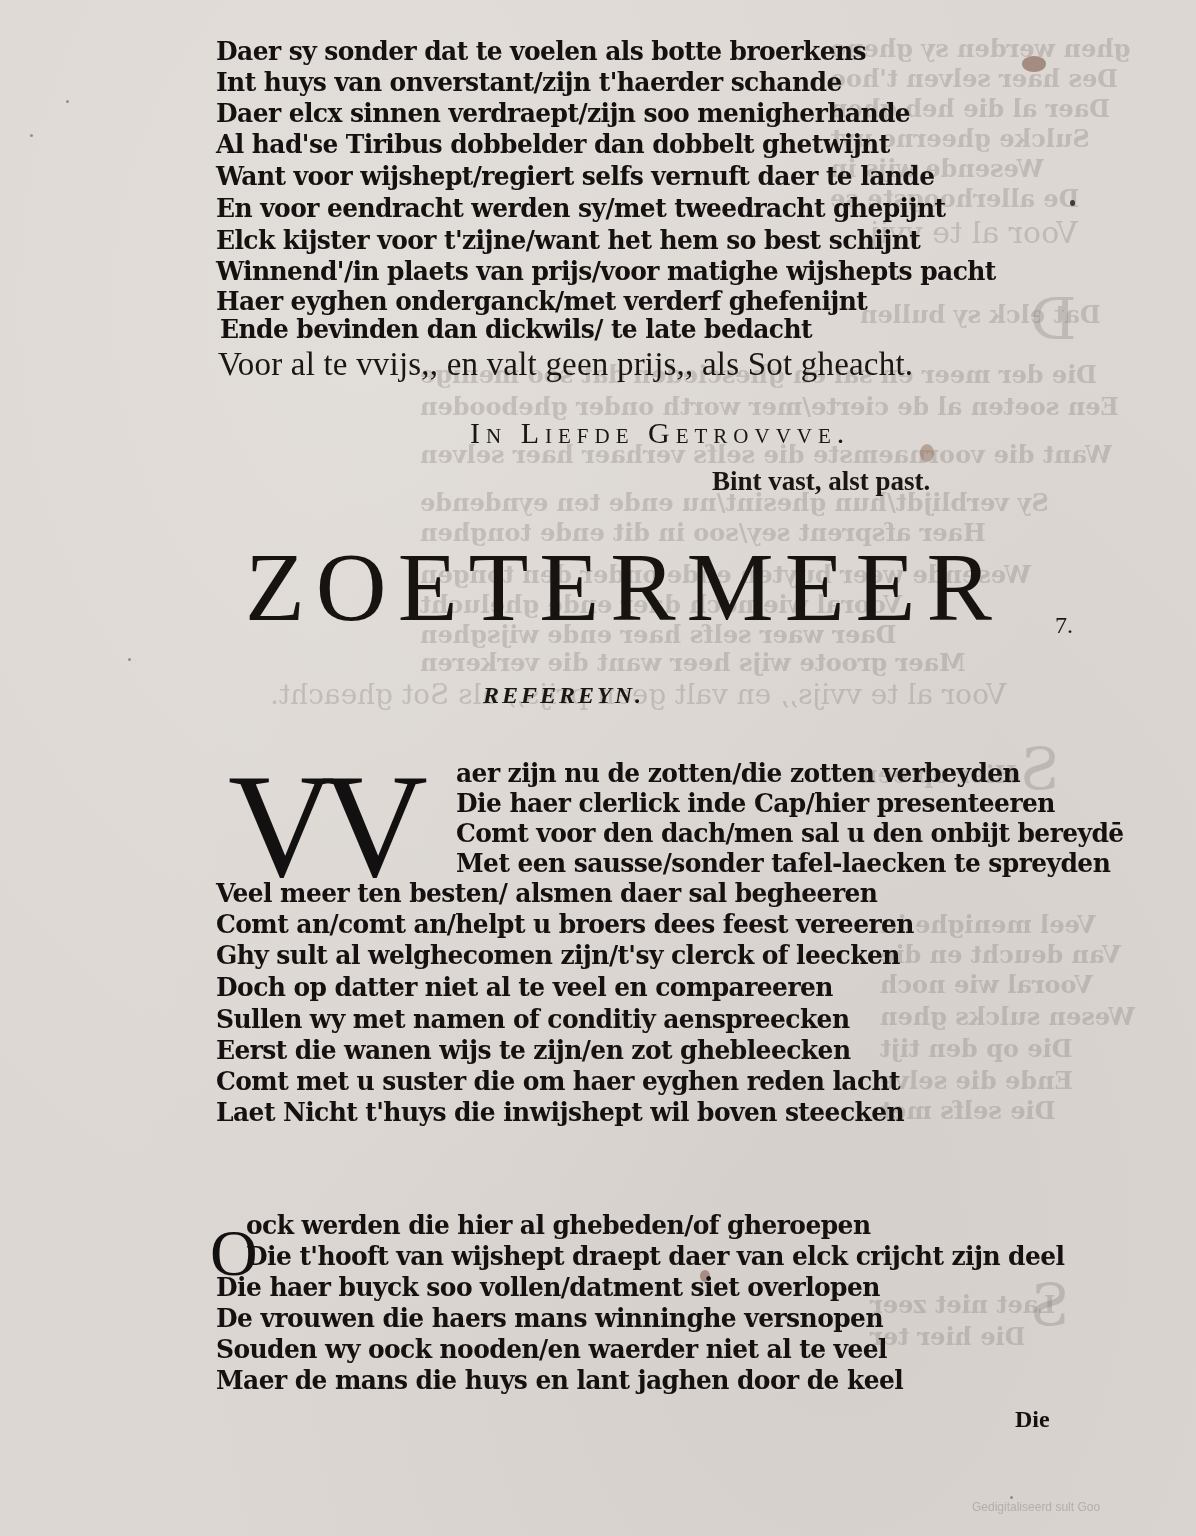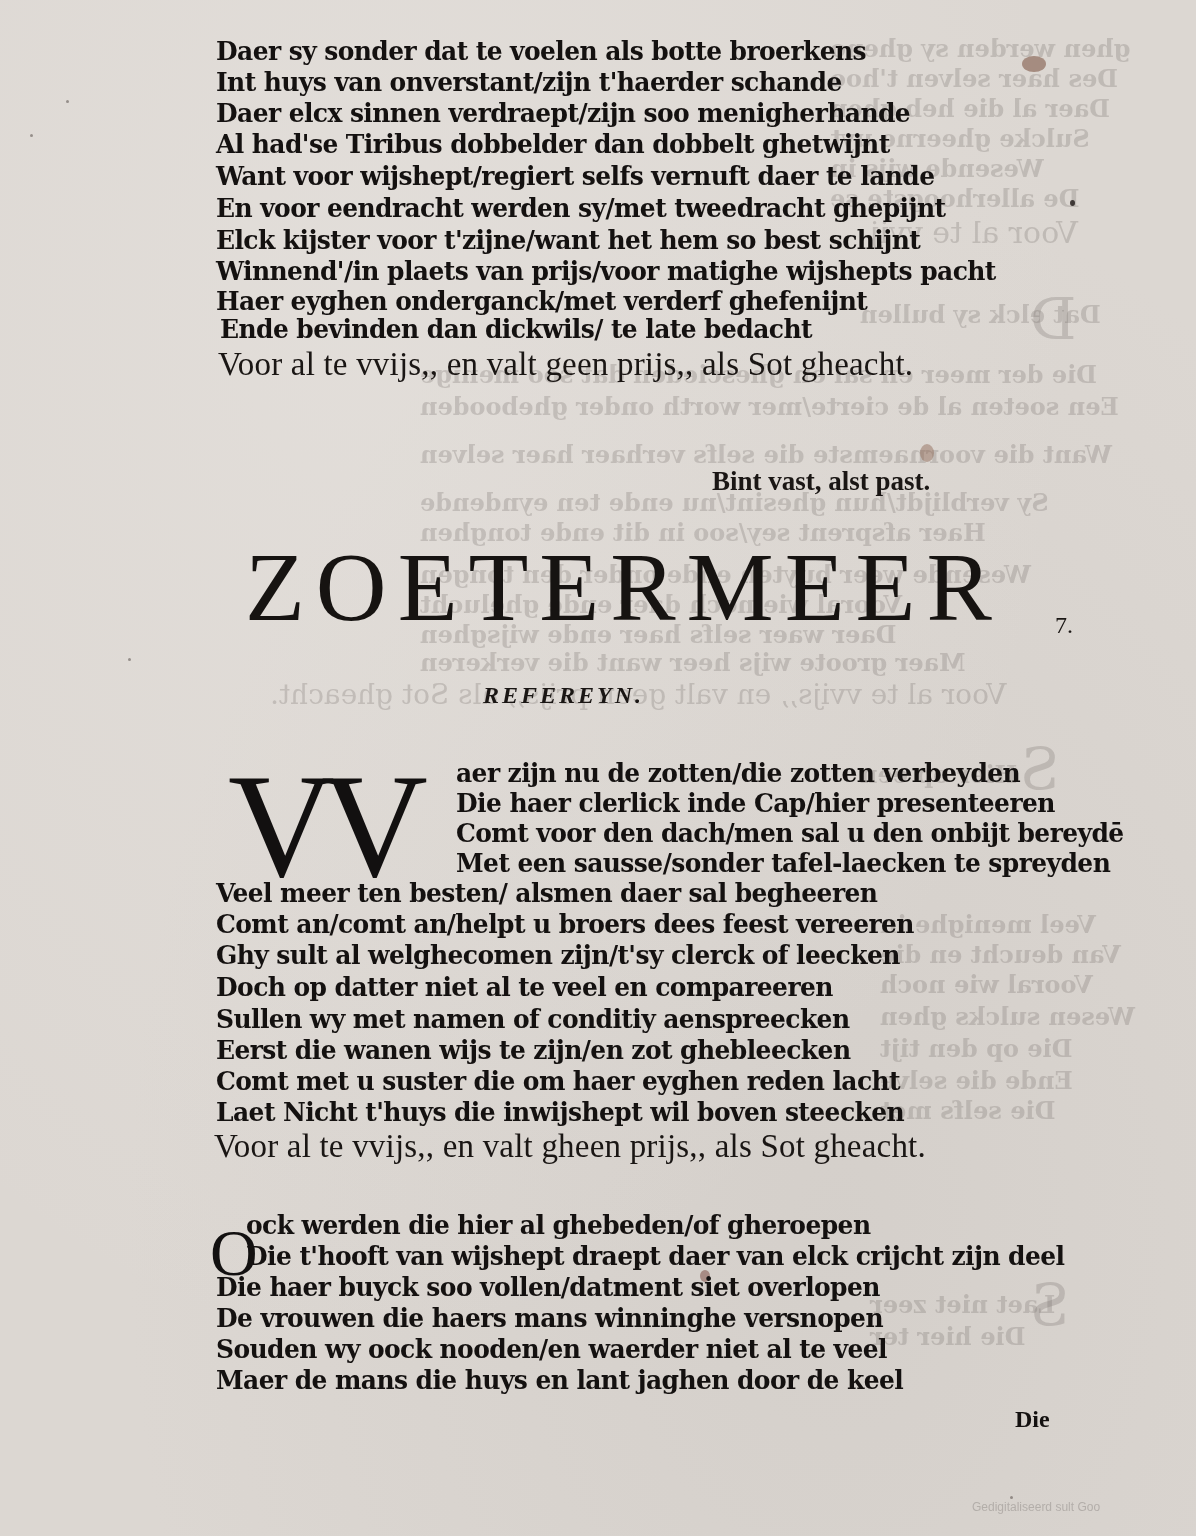--- a/index.html
+++ b/index.html
@@ -205,41 +205,41 @@
   <div class="bl" style="top:98px;">Daer elcx sinnen verdraept/zijn soo menigherhande</div>
   <div class="bl" style="top:129px;">Al had'se Tiribus dobbelder dan dobbelt ghetwijnt</div>
   <div class="bl" style="top:161px;">Want voor wijshept/regiert selfs vernuft daer te lande</div>
   <div class="bl" style="top:193px;">En voor eendracht werden sy/met tweedracht ghepijnt</div>
   <div class="bl" style="top:225px;">Elck kijster voor t'zijne/want het hem so best schijnt</div>
   <div class="bl" style="top:256px;">Winnend'/in plaets van prijs/voor matighe wijshepts pacht</div>
   <div class="bl" style="top:286px;">Haer eyghen onderganck/met verderf ghefenijnt</div>
   <div class="bl" style="top:314px; left:220px;">Ende bevinden dan dickwils/ te late bedacht</div>
   <div class="roman-refrain" style="top:346px;">Voor al te vvijs,, en valt geen prijs,, als Sot gheacht.</div>
 
+  <div class="motto-title">In Liefde Getrovvve.</div>
   <div class="motto-sub">Bint vast, alst past.</div>
 
   <div class="chamber-title">ZOETERMEER</div>
   <div class="page-number">7.</div>
 
   <div class="section-label">REFEREYN.</div>
 
   <div class="dropcap dropcap-vv">VV</div>
   <div class="bl" style="top:758px; left:456px;">aer zijn nu de zotten/die zotten verbeyden</div>
   <div class="bl" style="top:788px; left:456px;">Die haer clerlick inde Cap/hier presenteeren</div>
   <div class="bl" style="top:818px; left:456px;">Comt voor den dach/men sal u den onbijt bereydē</div>
   <div class="bl" style="top:848px; left:456px;">Met een sausse/sonder tafel-laecken te spreyden</div>
   <div class="bl" style="top:878px;">Veel meer ten besten/ alsmen daer sal begheeren</div>
   <div class="bl" style="top:909px;">Comt an/comt an/helpt u broers dees feest vereeren</div>
   <div class="bl" style="top:940px;">Ghy sult al welghecomen zijn/t'sy clerck of leecken</div>
   <div class="bl" style="top:972px;">Doch op datter niet al te veel en compareeren</div>
   <div class="bl" style="top:1004px;">Sullen wy met namen of conditiy aenspreecken</div>
   <div class="bl" style="top:1035px;">Eerst die wanen wijs te zijn/en zot ghebleecken</div>
   <div class="bl" style="top:1066px;">Comt met u suster die om haer eyghen reden lacht</div>
   <div class="bl" style="top:1097px;">Laet Nicht t'huys die inwijshept wil boven steecken</div>
-  <div class="roman-refrain" style="top:1128px; left:214px;">Voor al te vvijs,, en valt gheen prijs,, als Sot gheacht.</div>
 
   <div class="dropcap dropcap-o">O</div>
   <div class="bl" style="top:1210px; left:246px;">ock werden die hier al ghebeden/of gheroepen</div>
   <div class="bl" style="top:1241px; left:246px;">Die t'hooft van wijshept draept daer van elck crijcht zijn deel</div>
   <div class="bl" style="top:1272px;">Die haer buyck soo vollen/datment siet overlopen</div>
   <div class="bl" style="top:1303px;">De vrouwen die haers mans winninghe versnopen</div>
   <div class="bl" style="top:1334px;">Souden wy oock nooden/en waerder niet al te veel</div>
   <div class="bl" style="top:1365px;">Maer de mans die huys en lant jaghen door de keel</div>
 
   <div class="catchword">Die</div>

